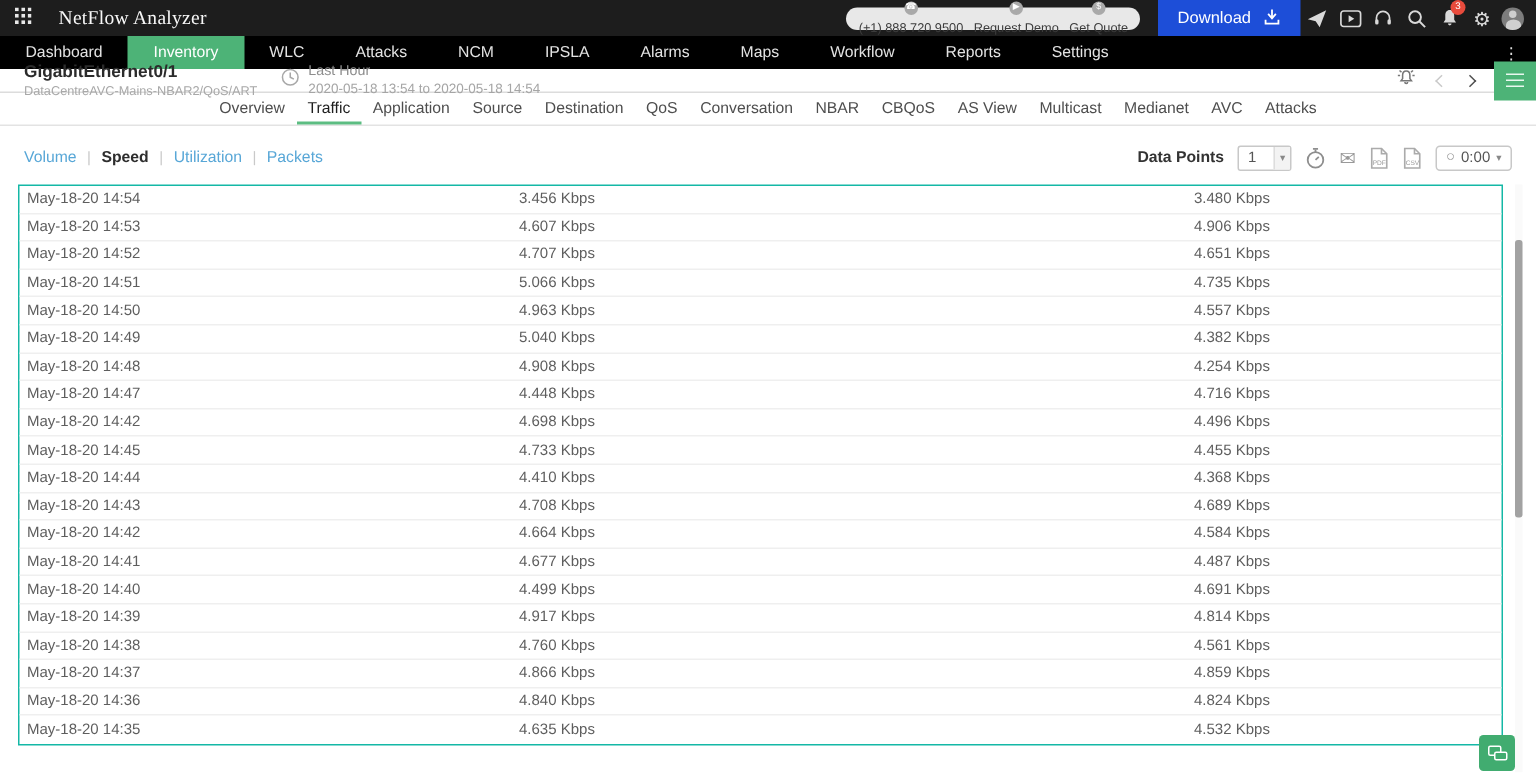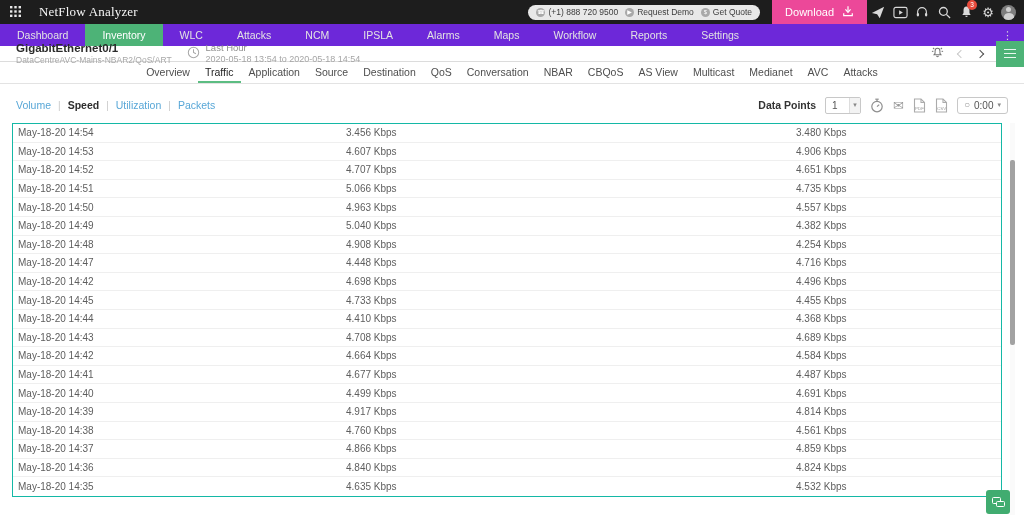--- a/index.html
+++ b/index.html
@@ -5,33 +5,33 @@
   * { box-sizing: border-box; margin: 0; padding: 0; }
   html, body { width: 1024px; height: 515px; overflow: hidden; }
   body { font-family: "Liberation Sans", sans-serif; background: #fff; position: relative; }
 
   
   .topbar { height: 24px; background: #1d1d1d; display: flex; align-items: center; padding-left: 10px; }
   .brand { display: flex; align-items: center; gap: 18px; }
   .brand-title { font-family: "Liberation Serif", serif; color: #f7f7f7; font-size: 13px; letter-spacing: .2px; }
   .top-right { margin-left: auto; display: flex; align-items: center; height: 100%; }
   .contact-pill { background: #e8e8e8; border-radius: 9px; height: 15px; display: flex; align-items: center; gap: 7px; padding: 0 8px; margin-right: 12px; font-size: 8.5px; color: #3c3c3c; white-space: nowrap; }
-  .contact-item { display: flex; align-items: center; gap: 3px; cursor: pointer; }
+  .contact-item { display: flex; align-items: center; gap: 3px; cursor: pointer; flex-direction: column; }
   .mini-ic { width: 9px; height: 9px; border-radius: 50%; background: #a9a9a9; color: #fff; font-size: 6px; line-height: 9px; text-align: center; flex: none; }
-  .download-btn { height: 24px; background: #ec4899; color: #fff; border: none; font-size: 11px; padding: 0 13px; display: flex; align-items: center; gap: 8px; font-family: inherit; cursor: pointer; }
+  .download-btn { height: 24px; background: #1d4ed8; color: #fff; border: none; font-size: 11px; padding: 0 13px; display: flex; align-items: center; gap: 8px; font-family: inherit; cursor: pointer; }
   .icon-btn { width: 22px; height: 24px; display: flex; align-items: center; justify-content: center; color: #d9d9d9; position: relative; cursor: pointer; }
   .icon-btn svg { display: block; }
   .glyph-gear { font-size: 13px; color: #d9d9d9; line-height: 1; }
   .badge { position: absolute; top: 0; right: 0; min-width: 10px; height: 10px; border-radius: 5px; background: #e84b3c; color: #fff; font-size: 6.5px; line-height: 10px; text-align: center; padding: 0 2px; }
   .avatar { width: 15px; height: 15px; border-radius: 50%; background: #7d7d7d; position: relative; overflow: hidden; margin: 0 8px 0 2px; cursor: pointer; }
   .avatar::before { content: ""; position: absolute; top: 2.5px; left: 5px; width: 5px; height: 5px; border-radius: 50%; background: #cfcfcf; }
   .avatar::after { content: ""; position: absolute; top: 8.5px; left: 2.5px; width: 10px; height: 7px; border-radius: 50% 50% 0 0; background: #cfcfcf; }
 
   
-  .mainnav { height: 22px; background: #6d28d9; display: flex; align-items: stretch; font-size: 10.5px; color: #e3e3e3; }
+  .mainnav { height: 22px; background: #000000; display: flex; align-items: stretch; font-size: 10.5px; color: #e3e3e3; }
   .nav-item { display: flex; align-items: center; padding: 0 17px; cursor: pointer; white-space: nowrap; }
   .nav-item.active { background: #4db377; color: #fff; }
   .kebab { margin-left: auto; color: #ddd; display: flex; align-items: center; padding: 0 11px; font-size: 11px; cursor: pointer; }
 
   
   .titlerow { height: 16px; background: #fff; border-bottom: 1px solid #dcdcdc; display: flex; align-items: center; padding-left: 16px; }
   .if-title { font-size: 11.5px; font-weight: bold; color: #2b2b2b; line-height: 11px; }
   .if-sub { font-size: 8.5px; color: #a8a8a8; line-height: 9px; margin-top: 2px; }
   .period { display: flex; align-items: center; gap: 6px; margin-left: 15px; }
   .period-l1 { font-size: 9.5px; color: #8d8d8d; line-height: 10px; }

